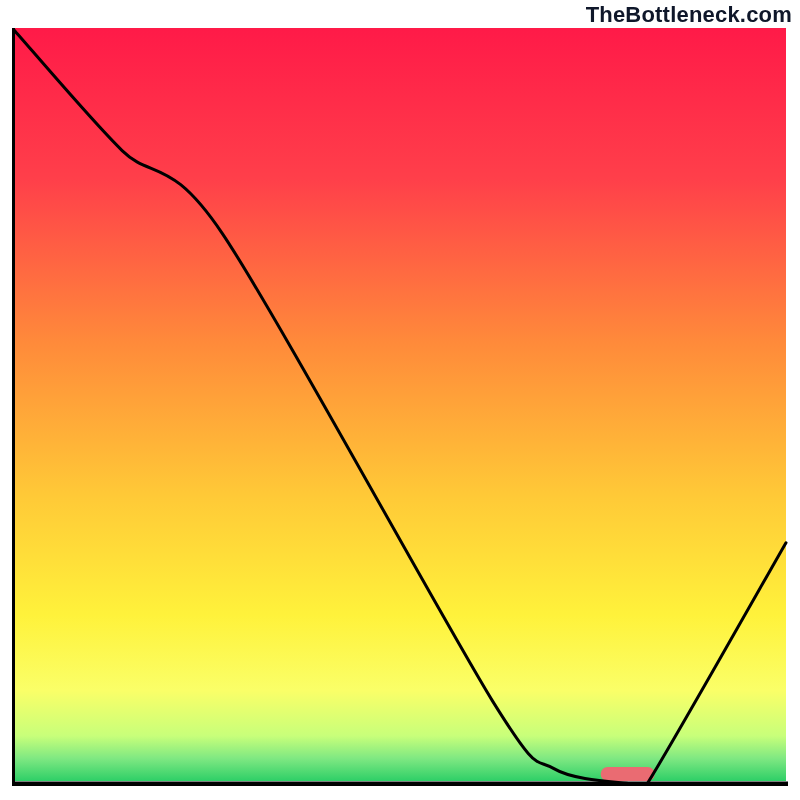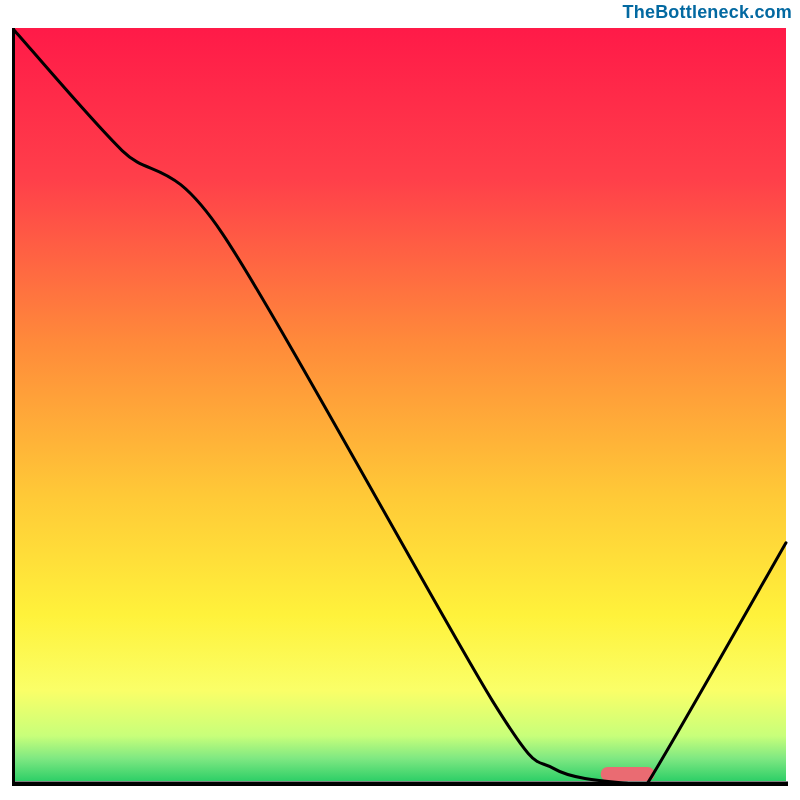--- a/index.html
+++ b/index.html
@@ -13,23 +13,23 @@
   .container {
     position: relative;
     width: 800px;
     height: 800px;
   }
   .watermark {
     position: absolute;
     top: 2px;
     right: 8px;
     font-family: Arial, Helvetica, sans-serif;
-    font-size: 18px;
+    font-size: 22px;
     font-weight: 600;
-    color: #0369a1;
+    color: #0f172a;
     letter-spacing: 0.2px;
     z-index: 5;
   }
   .plot {
     position: absolute;
     left: 12px;
     top: 28px;
     width: 776px;
     height: 758px;
   }

